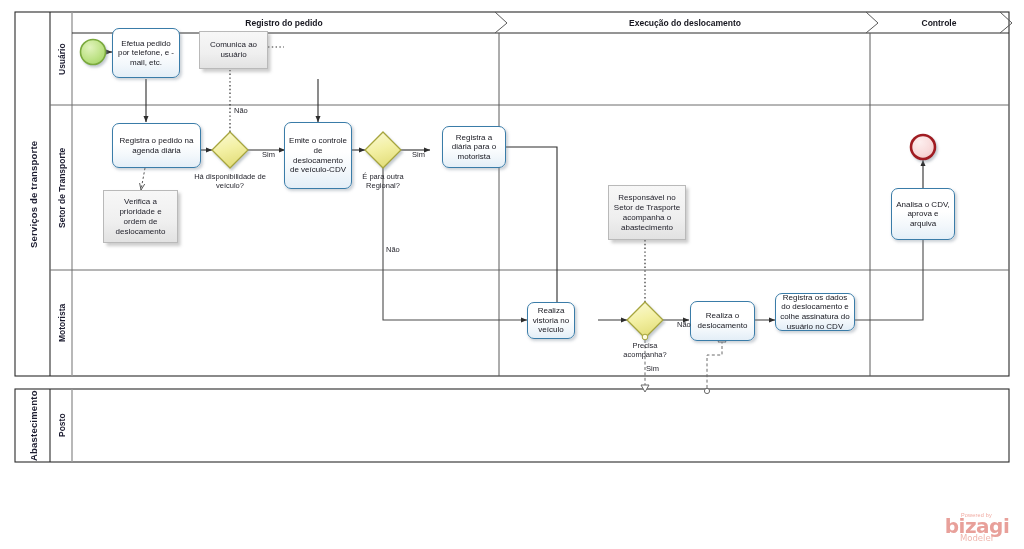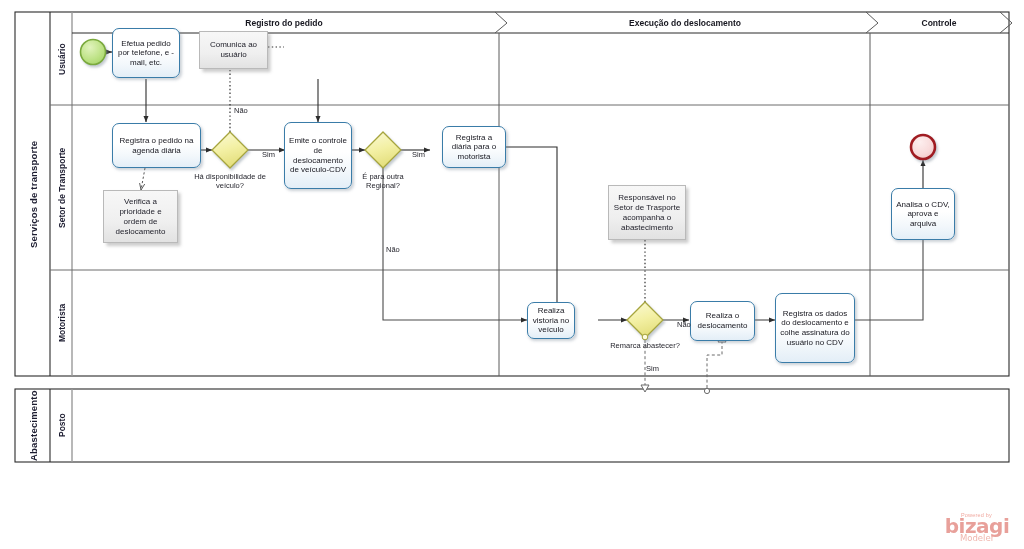--- a/index.html
+++ b/index.html
@@ -307,39 +307,39 @@
     </div>
 
     <div class="task" style="left:527px; top:302px; width:48px; height:37px;">
       <span>Realiza vistoria no veículo</span>
     </div>
 
     <div class="task" style="left:690px; top:301px; width:65px; height:40px;">
       <span>Realiza o deslocamento</span>
     </div>
 
-    <div class="task" style="left:775px; top:293px; width:80px; height:70px;">
+    <div class="task" style="left:775px; top:293px; width:80px; height:38px;">
       <span>Registra os dados do deslocamento e colhe assinatura do usuário no CDV</span>
     </div>
 
     <div class="annot" style="left:199px; top:31px; width:69px; height:38px;">
       <span>Comunica ao usuário</span>
     </div>
 
     <div class="annot" style="left:103px; top:190px; width:75px; height:53px;">
       <span>Verifica a prioridade e ordem de deslocamento</span>
     </div>
 
     <div class="annot" style="left:608px; top:185px; width:78px; height:55px;">
       <span>Responsável no Setor de Trasporte acompanha o abastecimento</span>
     </div>
 
     <div class="gw-label" style="left:190px; top:172px; width:80px;">Há disponibilidade de veículo?</div>
     <div class="gw-label" style="left:347px; top:172px; width:72px;">É para outra Regional?</div>
-    <div class="gw-label" style="left:610px; top:341px; width:70px;">Remarca abastecer?</div>
+    <div class="gw-label" style="left:610px; top:341px; width:70px;">Precisa acompanha?</div>
 
     <div class="flow-label" style="left:234px; top:106px;">Não</div>
     <div class="flow-label" style="left:262px; top:150px;">Sim</div>
     <div class="flow-label" style="left:412px; top:150px;">Sim</div>
     <div class="flow-label" style="left:386px; top:245px;">Não</div>
     <div class="flow-label" style="left:677px; top:320px;">Não</div>
     <div class="flow-label" style="left:646px; top:364px;">Sim</div>
 
     <div id="bizagi">
       <div class="powered">Powered by</div>

